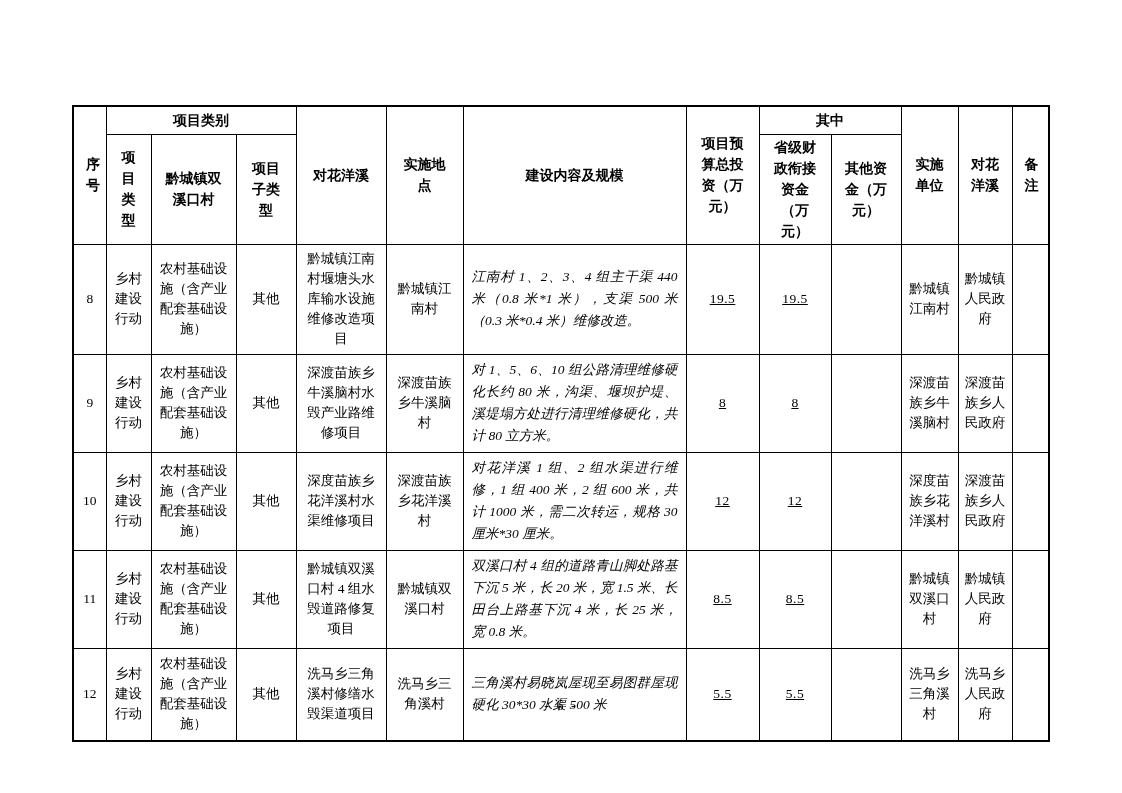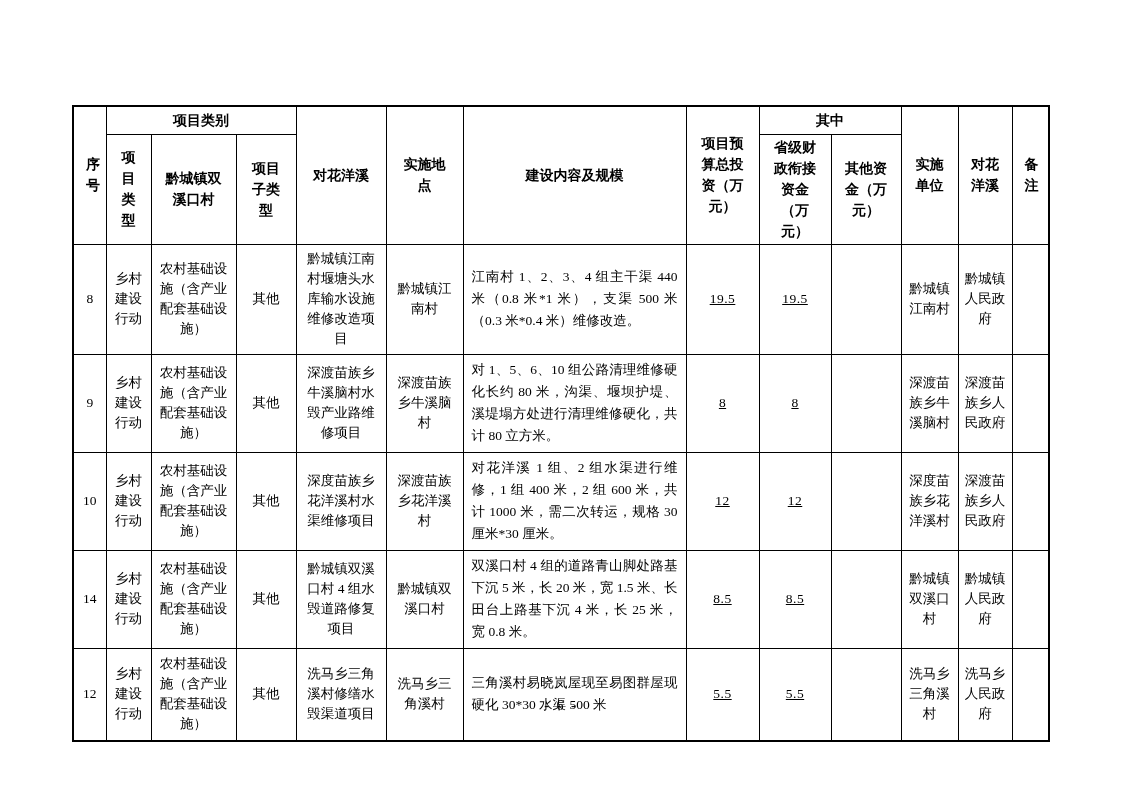--- a/index.html
+++ b/index.html
@@ -39,20 +39,21 @@
     font-weight: bold;
     font-size: 14px;
     padding: 2px 12px;
     line-height: 21px;
   }
   .doc-table th.pad-lg { padding: 2px 9px; }
   .doc-table td.content-cell {
     text-align: justify;
     padding: 4px 8px;
     line-height: 22px;
+    font-style: italic;
   }
   .doc-table td.num-cell { letter-spacing: 0.5px; text-decoration: underline; }
   tr.hrow1 { height: 28px; }
   tr.hrow2 { height: 60px; }
   tr.r8  { height: 110px; }
   tr.r9  { height: 98px; }
   tr.r10 { height: 98px; }
   tr.r11 { height: 98px; }
   tr.r12 { height: 93px; }
   .page-footer {
@@ -147,21 +148,21 @@
         <td>深渡苗族乡花洋溪村</td>
         <td class="content-cell">对花洋溪 1 组、2 组水渠进行维修，1 组 400 米，2 组 600 米，共计 1000 米，需二次转运，规格 30 厘米*30 厘米。</td>
         <td class="num-cell">12</td>
         <td class="num-cell">12</td>
         <td></td>
         <td>深度苗族乡花洋溪村</td>
         <td>深渡苗族乡人民政府</td>
         <td></td>
       </tr>
       <tr class="r11">
-        <td>14</td>
+        <td>11</td>
         <td>乡村建设行动</td>
         <td>农村基础设施（含产业配套基础设施）</td>
         <td>其他</td>
         <td>黔城镇双溪口村 4 组水毁道路修复项目</td>
         <td>黔城镇双溪口村</td>
         <td class="content-cell">双溪口村 4 组的道路青山脚处路基下沉 5 米，长 20 米，宽 1.5 米、长田台上路基下沉 4 米，长 25 米，宽 0.8 米。</td>
         <td class="num-cell">8.5</td>
         <td class="num-cell">8.5</td>
         <td></td>
         <td>黔城镇双溪口村</td>

